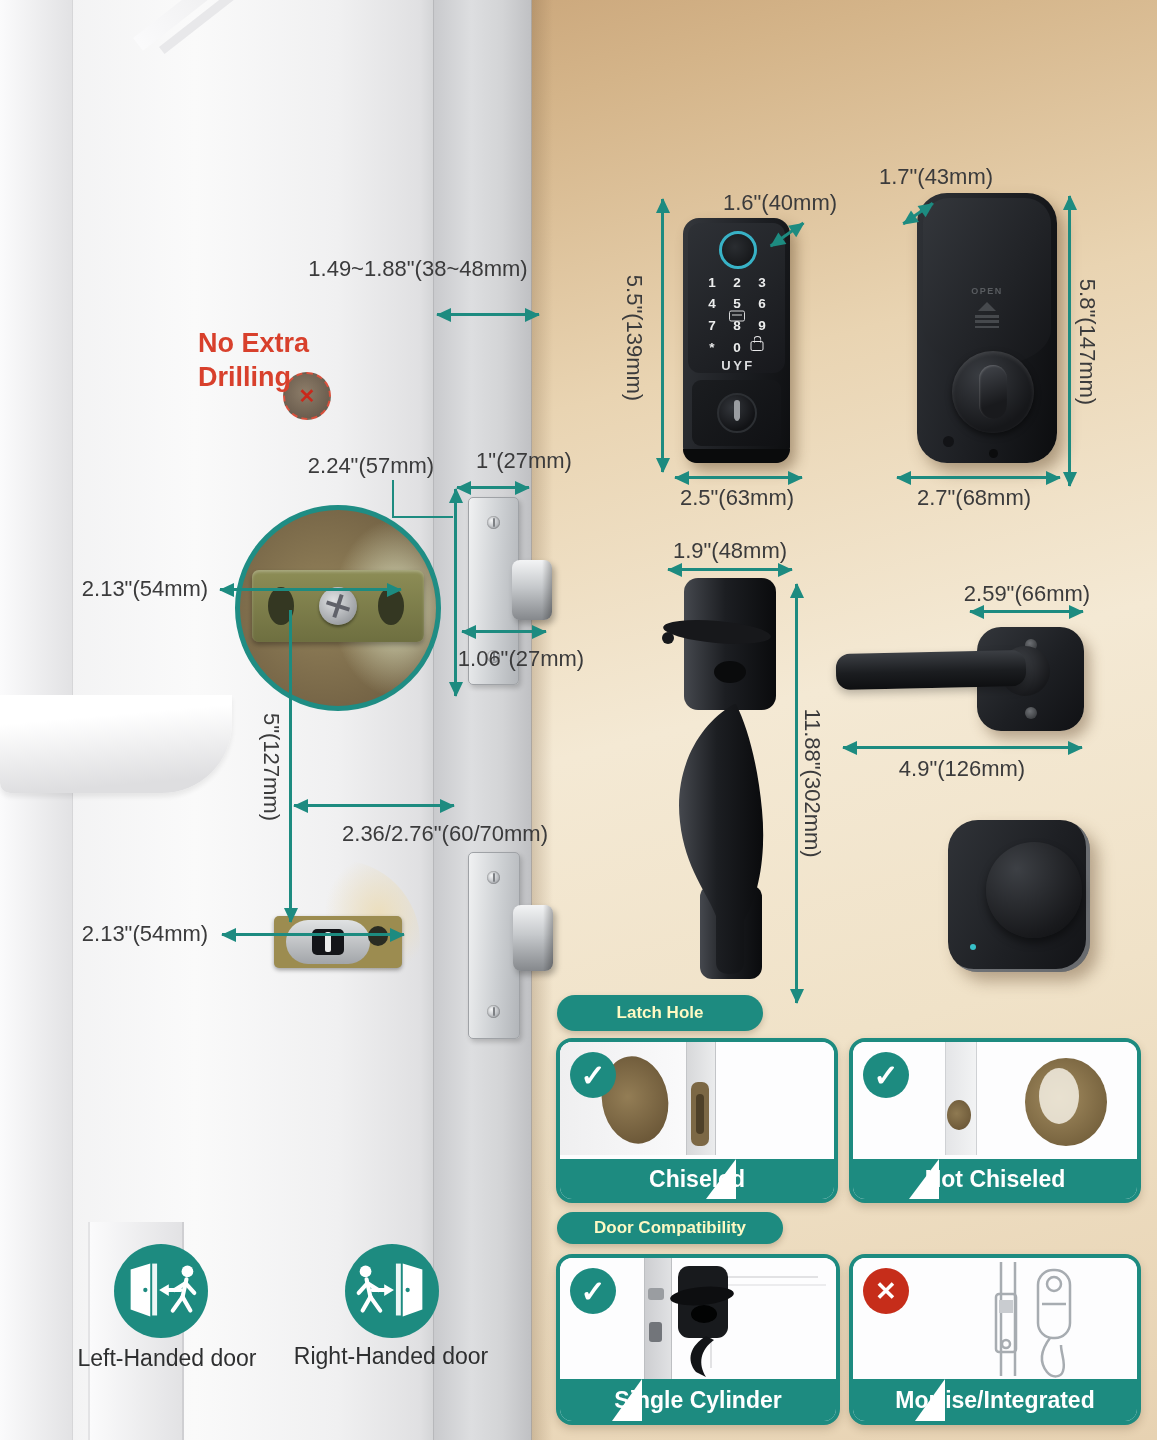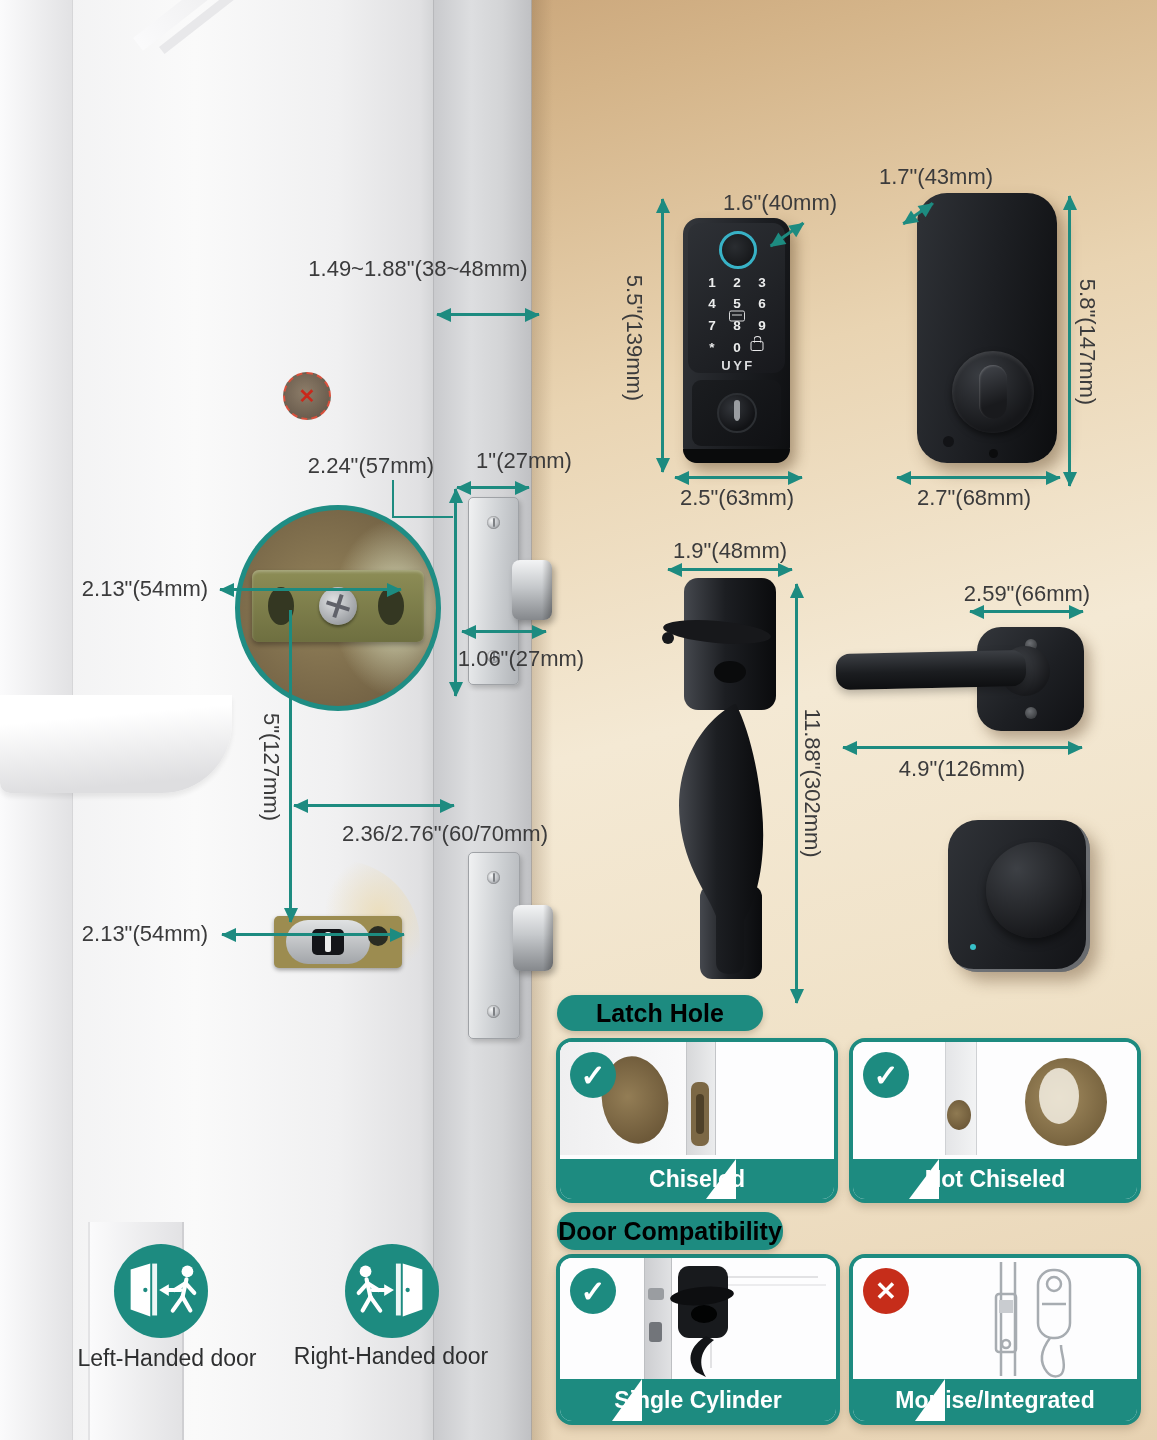--- a/index.html
+++ b/index.html
@@ -93,21 +93,21 @@
     background:linear-gradient(130deg,#33363b,#1d1f23 55%,#101114);box-shadow:6px 8px 14px rgba(92,66,38,.4);}
   .hub{position:absolute;border-radius:50%;background:radial-gradient(circle at 35% 30%,#3f4247,#17181b 75%);}
   .rose-screw{position:absolute;width:12px;height:12px;border-radius:50%;background:radial-gradient(circle at 40% 35%,#6d7074,#2c2e31);}
   .knob-sq{position:absolute;border-radius:30px;z-index:20;
     background:linear-gradient(115deg,#303338,#1e2024 55%,#121316);
     box-shadow:8px 9px 16px rgba(92,66,38,.4), inset -4px -3px 0 rgba(175,178,182,.55);}
   .knob-c{position:absolute;border-radius:50%;
     background:radial-gradient(circle at 32% 28%,#3d4045,#191a1d 70%,#0d0e10);box-shadow:0 5px 9px rgba(0,0,0,.45);}
   .led{position:absolute;width:6px;height:6px;border-radius:50%;background:#37c0c9;}
   
-  .badge{position:absolute;background:var(--teal);color:#000000;font-weight:700;font-size:25px;
+  .badge{position:absolute;background:var(--teal);color:#fef9c3;font-weight:700;font-size:17px;
     display:flex;align-items:center;justify-content:center;border-radius:18px;z-index:30;box-shadow:0 3px 6px rgba(80,60,30,.25);}
   .card{position:absolute;background:#fff;border:4px solid var(--teal);border-radius:16px;overflow:hidden;z-index:28;
     box-shadow:0 4px 9px rgba(80,60,30,.22);}
   .card-label{position:absolute;left:0;right:0;bottom:0;height:40px;background:var(--teal);
     display:flex;align-items:center;justify-content:center;color:#fff;font-weight:700;font-size:23px;z-index:3;}
   .notch2{position:absolute;bottom:0;width:30px;height:40px;background:#fff;z-index:4;
     clip-path:polygon(100% 0,100% 100%,0 100%);}
   .status{position:absolute;width:46px;height:46px;border-radius:50%;display:flex;align-items:center;
     justify-content:center;color:#fff;font-size:30px;font-weight:700;z-index:5;}
   .status.ok{background:var(--teal);}
@@ -137,20 +137,24 @@
   <div class="mold" style="left:120px;top:-16px;width:170px;height:16px;transform:rotate(-38deg);opacity:.85;"></div>
   <div class="mold" style="left:148px;top:6px;width:130px;height:9px;transform:rotate(-38deg);background:#e8e8ea;"></div>
   <div class="mold" style="left:0;top:0;width:72px;height:1440px;border-right:1px solid #d6d6d8;"></div>
   <div class="mold" style="left:0;top:695px;width:232px;height:98px;border-radius:0 0 70px 10px;background:linear-gradient(175deg,#ffffff 25%,#dedee0 85%);box-shadow:0 4px 5px rgba(0,0,0,.07);"></div>
   <div class="mold" style="left:88px;top:1222px;width:92px;height:218px;border-left:2px solid #e3e3e5;border-right:2px solid #cfcfd2;"></div>
 
 
   <div class="dim" style="left:418px;top:269px;">1.49~1.88"(38~48mm)</div>
   <div class="ha" style="left:437px;top:313px;width:102px;"></div>
 
+  <div class="nodrill">
+    <div>No Extra</div>
+    <div>Drilling</div>
+  </div>
   <div class="nocirc">
       <span>✕</span>
     </div>
 
   <div class="dim" style="left:371px;top:466px;">2.24"(57mm)</div>
   <div class="ln" style="left:392px;top:480px;width:2px;height:38px;"></div>
   <div class="ln" style="left:392px;top:516px;width:61px;height:2px;"></div>
   <div class="va" style="left:454px;top:489px;height:207px;"></div>
 
   <div class="dim" style="left:524px;top:461px;">1"(27mm)</div>
@@ -234,20 +238,25 @@
   </div>
   <div class="dim" style="left:780px;top:203px;">1.6"(40mm)</div>
   <div class="ha" style="left:767px;top:233px;width:40px;transform:rotate(-35deg);"></div>
   <div class="dim rot" style="left:634px;top:338px;">5.5"(139mm)</div>
   <div class="va" style="left:661px;top:199px;height:273px;"></div>
   <div class="dim" style="left:737px;top:498px;">2.5"(63mm)</div>
   <div class="ha" style="left:675px;top:476px;width:127px;"></div>
 
   <div class="unit" style="left:917px;top:193px;width:140px;height:270px;">
     <div class="db-body"></div>
+    <div class="db-cover">
+      <span class="db-open" style="top:88px;">OPEN</span>
+      <div class="db-tri" style="top:104px;"></div>
+      <div class="db-bars" style="top:117px;"></div>
+    </div>
     <div class="thumbturn" style="left:35px;top:158px;"></div>
     <div class="db-dot" style="left:26px;top:243px;"></div>
     <div class="db-screw" style="left:72px;top:256px;"></div>
   </div>
   <div class="dim" style="left:936px;top:177px;">1.7"(43mm)</div>
   <div class="ha" style="left:900px;top:212px;width:36px;transform:rotate(-35deg);"></div>
   <div class="dim rot" style="left:1087px;top:342px;">5.8"(147mm)</div>
   <div class="va" style="left:1068px;top:196px;height:290px;"></div>
   <div class="dim" style="left:974px;top:498px;">2.7"(68mm)</div>
   <div class="ha" style="left:897px;top:476px;width:163px;"></div>
@@ -324,21 +333,21 @@
     </div>
     <div class="notch2" style="left:56px;"></div>
     <div class="status ok" style="left:10px;top:10px;">
         <span>✓</span>
       </div>
     <div class="card-label">
         <span>Not Chiseled</span>
       </div>
   </div>
 
-  <div class="badge" style="left:557px;top:1212px;width:226px;height:38px;">
+  <div class="badge" style="left:557px;top:1212px;width:226px;height:32px;">
     <span>Door Compatibility</span>
   </div>
 
   <div class="card" style="left:556px;top:1254px;width:276px;height:163px;">
     <div class="photo" style="bottom:42px;">
       <div class="pp" style="left:84px;top:0;width:26px;height:121px;
            background:linear-gradient(90deg,#cdced1,#e0e1e3);border-left:1px solid #bdbfc2;border-right:1px solid #bdbfc2;"></div>
       <div class="pp" style="left:88px;top:30px;width:16px;height:12px;border-radius:3px;background:#9a9da1;"></div>
       <div class="pp" style="left:89px;top:64px;width:13px;height:20px;border-radius:3px;background:#72757a;"></div>
       <div class="pp" style="left:150px;top:10px;width:2px;height:100px;background:#e2e2e4;"></div>

